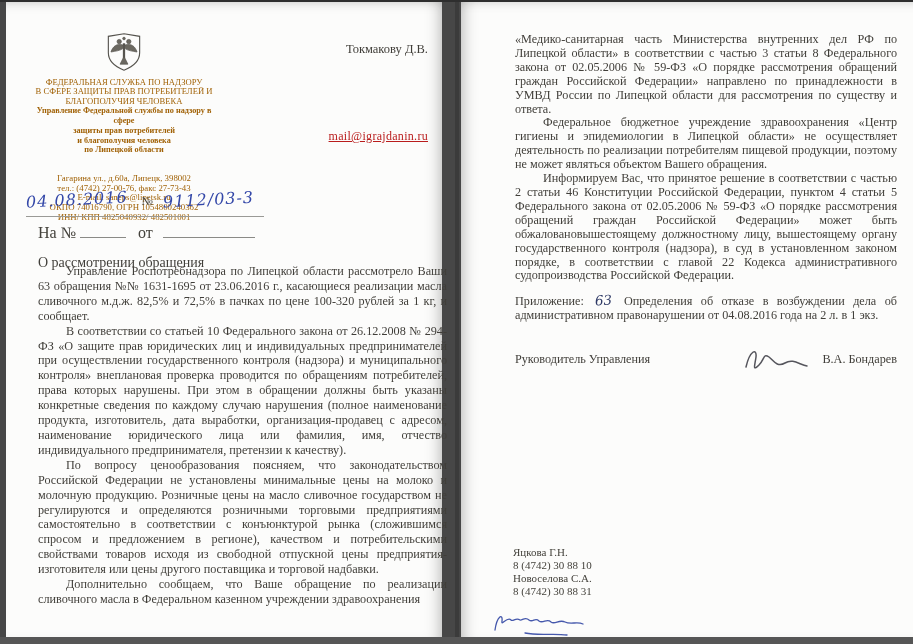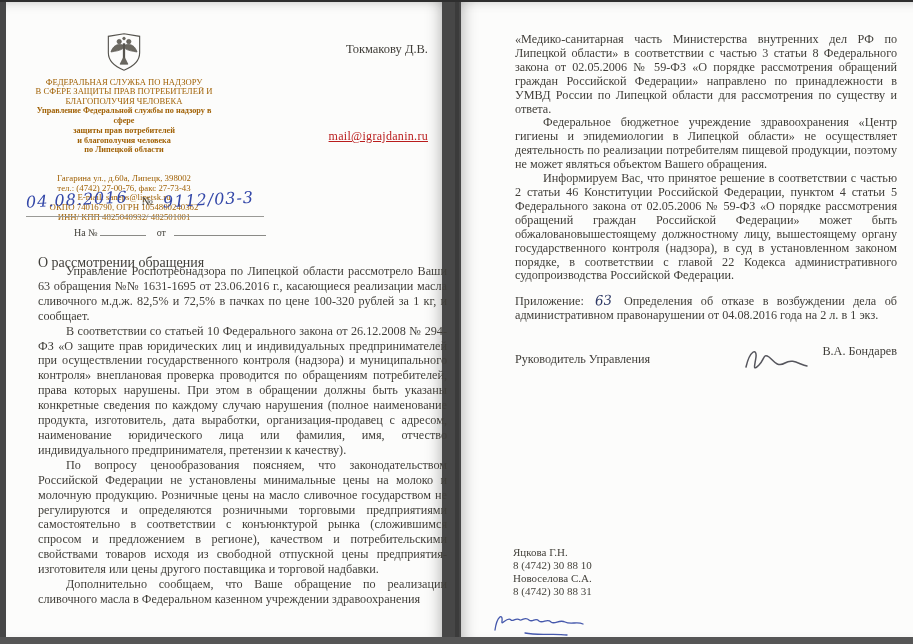--- a/index.html
+++ b/index.html
@@ -35,21 +35,21 @@
   .docnum{
     position:absolute;top:188px;left:20px;width:238px;
     border-bottom:1px solid #9a9a96;height:26px;white-space:nowrap;
   }
   .hand{
     font-family:"DejaVu Serif",serif;font-style:italic;
     color:var(--ink_blue,#3347a8);font-size:16px;letter-spacing:1px;
     display:inline-block;transform:rotate(-3deg);
   }
   .docnum .no{font-size:12px;color:#44423c;margin:0 6px 0 10px;font-style:normal;}
-  .refline{position:absolute;top:222px;left:32px;font-size:10px;color:#44423c;margin-left:36px;}
+  .refline{position:absolute;top:222px;left:32px;font-size:16px;color:#44423c;}
   .uline{display:inline-block;border-bottom:1px solid #8a8a86;height:11px;}
   .u1{width:46px;margin-right:8px;}
   .u2{width:92px;margin-left:6px;}
   .subject{position:absolute;top:253px;left:32px;font-size:14px;}
   .body1{
     position:absolute;top:262px;left:32px;width:409px;
     font-size:12.2px;line-height:14.9px;text-align:justify;
   }
   .body1 p{margin:0;text-indent:28px;}
 
@@ -62,21 +62,21 @@
   .body2 p.noindent{text-indent:0;}
   .attachment{margin-top:11px !important;text-indent:0 !important;}
   .hand63{
     font-family:"DejaVu Serif",serif;font-style:italic;
     color:var(--ink_hand_dark,#2f3a66);font-size:13.5px;
     display:inline-block;transform:rotate(-4deg);padding:0 3px;
   }
   .signer-row{
     margin-top:22px;display:flex;justify-content:space-between;align-items:center;
   }
-  .sig-group{display:flex;gap:12px;}
+  .sig-group{display:flex;align-items:center;gap:12px;}
   .contacts{
     position:absolute;top:544px;left:52px;
     font-size:11px;line-height:13px;color:#44423c;
   }
   .blue-sig{position:absolute;top:602px;left:30px;}
 
   .gutter-line{position:absolute;top:0;left:455px;width:4px;height:644px;background:#3b3b3b;}
   .bottom-strip{position:absolute;left:0;top:637px;width:913px;height:7px;background:#565656;}
   .top-strip{position:absolute;left:0;top:0;width:913px;height:2px;background:#2e2e2e;}
 </style>

